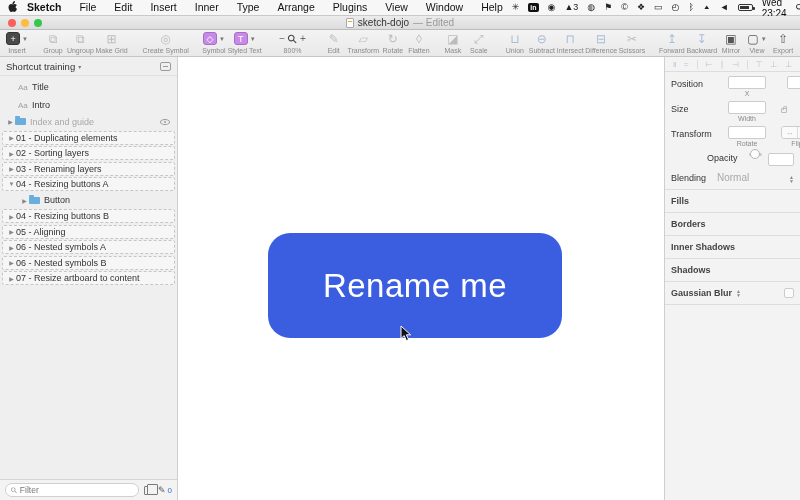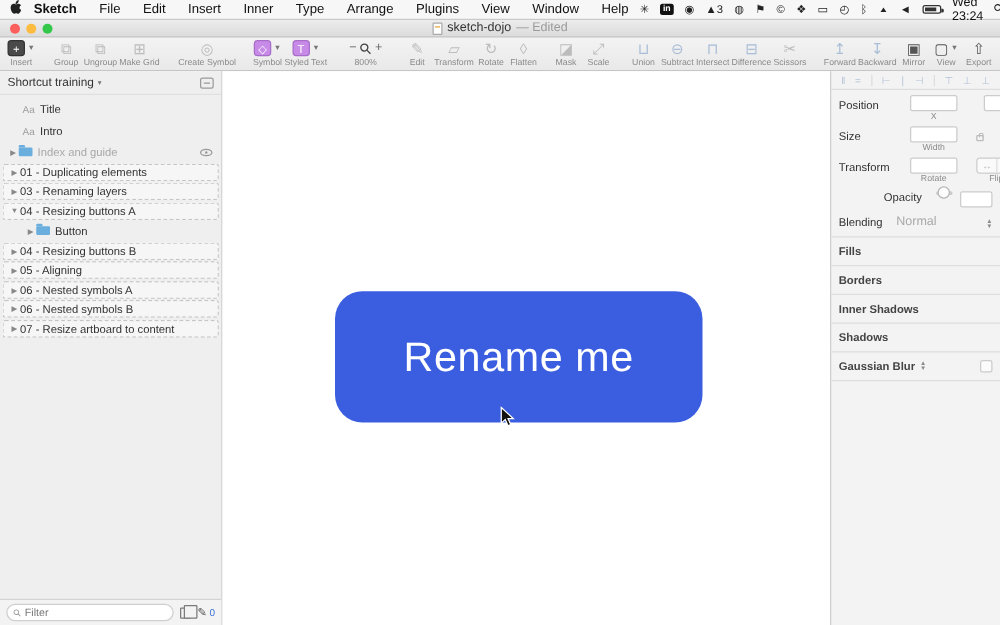--- a/index.html
+++ b/index.html
@@ -341,20 +341,24 @@
         <div class="layer-row row-group" data-name="layer-row-index-and-guide">
           <span class="l-caret" data-name="disclosure-triangle-icon">▶</span>
           <span class="folder" data-name="folder-icon"></span>
           <span class="dim" data-name="layer-name">Index and guide</span>
           <span class="eye" data-name="eye-visibility-icon"></span>
         </div>
         <div class="layer-row row-artboard" data-name="layer-row-01-duplicating-elements">
           <span class="l-caret" data-name="disclosure-triangle-icon">▶</span>
           <span data-name="layer-name">01 - Duplicating elements</span>
         </div>
+        <div class="layer-row row-artboard" data-name="layer-row-02-sorting-layers">
+          <span class="l-caret" data-name="disclosure-triangle-icon">▶</span>
+          <span data-name="layer-name">02 - Sorting layers</span>
+        </div>
         <div class="layer-row row-artboard" data-name="layer-row-03-renaming-layers">
           <span class="l-caret" data-name="disclosure-triangle-icon">▶</span>
           <span data-name="layer-name">03 - Renaming layers</span>
         </div>
         <div class="layer-row row-artboard" data-name="layer-row-04-resizing-buttons-a">
           <span class="l-caret" data-name="disclosure-triangle-icon">▼</span>
           <span data-name="layer-name">04 - Resizing buttons A</span>
         </div>
         <div class="layer-row row-group" data-name="layer-row-button" style="padding-left: 18px;">
           <span class="l-caret" data-name="disclosure-triangle-icon">▶</span>

